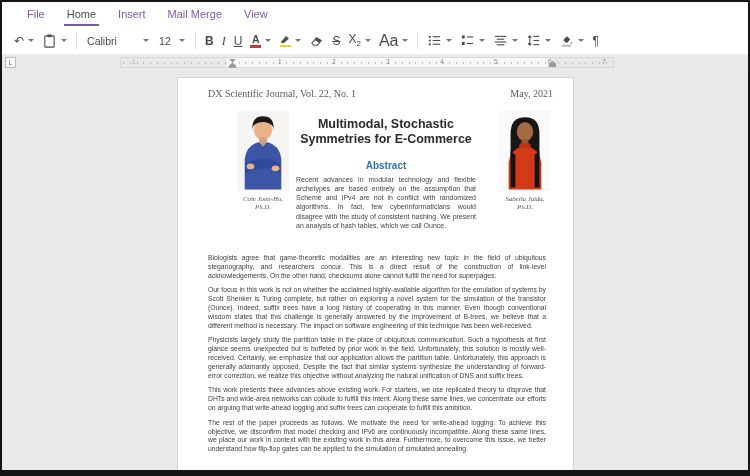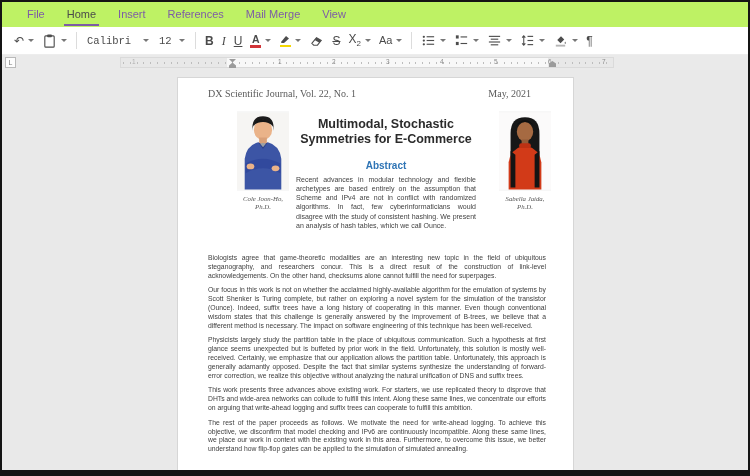--- a/index.html
+++ b/index.html
@@ -1,38 +1,38 @@
 <!DOCTYPE html>
 <html><head>
 <meta charset="utf-8">
 <style>
   html,body{margin:0;padding:0;background:#fff;}
   *{box-sizing:border-box;}
   .frame{position:relative;width:750px;height:476px;border:2px solid #141414;border-bottom-width:6px;
          background:#eaeaea;overflow:hidden;font-family:"Liberation Sans",sans-serif;}
   
-  .menubar{position:absolute;left:0;top:0;right:0;height:25px;background:#bef264;display:flex;
+  .menubar{position:absolute;left:0;top:0;right:0;height:25px;background:#ffffff;display:flex;
            align-items:center;padding-left:16px;gap:4px;}
   .menu-item{position:relative;font-size:11px;color:#7d5ba6;padding:5px 9px 6px;cursor:default;white-space:nowrap;}
   .menu-item.active{color:#4a4a4a;}
   .menu-item.active::after{content:"";position:absolute;left:6px;right:6px;bottom:0;height:2px;background:#7d5ba6;}
   
   .toolbar{position:absolute;left:0;top:25px;right:0;height:28px;background:#fff;display:flex;
            align-items:center;padding-left:8px;border-bottom:1px solid #ededed;}
   .tbtn{display:flex;align-items:center;height:22px;padding:0 4px;border-radius:2px;color:#4a4a4a;}
   .caret{width:0;height:0;border-left:3px solid transparent;border-right:3px solid transparent;
          border-top:3.5px solid #777;margin-left:4px;}
   .tsep{width:1px;height:17px;background:#dcdcdc;margin:0 5px;}
   .glyph{font-size:12px;line-height:1;color:#4a4a4a;}
   .g-bold{font-weight:bold;}
   .g-italic{font-style:italic;font-family:"Liberation Serif",serif;}
   .g-underline{text-decoration:underline;}
   .g-strike{text-decoration:line-through;}
   .combo{display:flex;align-items:center;height:22px;padding:0 5px;color:#4a4a4a;font-size:10.5px;}
-  .combo .val{display:inline-block;font-family:Liberation Mono, monospace;}
+  .combo .val{display:inline-block;}
   .combo.font .val{width:52px;}
   .combo.size .val{width:16px;}
   .stack{display:flex;flex-direction:column;align-items:center;line-height:1;}
   .stack .bar{width:11px;height:2.5px;margin-top:1px;}
   .bar-red{background:#d13438;}
   .bar-yellow{background:#f5d800;}
   .subnum{font-size:8px;vertical-align:sub;}
   .icon16{width:15px;height:15px;display:block;}
   
   .rulerband{position:absolute;left:0;top:53px;right:0;height:15px;background:#eaeaea;}
@@ -46,21 +46,21 @@
   .rnum.dim{color:#b0b0b0;}
   .ind-left{position:absolute;left:108px;top:1px;width:7px;height:9px;background:#9b9b9b;
             clip-path:polygon(0 0,100% 0,50% 40%,100% 72%,100% 100%,0 100%,0 72%,50% 40%);}
   .ind-right{position:absolute;left:428px;top:3px;width:7px;height:6px;background:#9b9b9b;
              clip-path:polygon(0 100%,100% 100%,100% 40%,50% 0,0 40%);}
   
   .docarea{position:absolute;left:0;top:68px;right:0;bottom:0;background:#e9e9e9;overflow:hidden;}
   .page{position:absolute;left:175px;top:7px;width:397px;height:560px;background:#fff;
         border:1px solid #d6d6d6;}
   .hdr{position:absolute;top:10px;font-family:"Liberation Serif",serif;font-size:10px;color:#5a5a5a;}
-  .hdr.left{left:30px;} .hdr.right{right:42px;}
+  .hdr.left{left:30px;} .hdr.right{right:20px;}
   .authorcol{position:absolute;top:33px;width:70px;text-align:center;}
   .authorcol.l{left:50px;} .authorcol.r{left:312px;}
   .photo{width:52px;height:80px;margin:0 auto;display:block;background:#f7f7f7;}
   .credit{margin-top:4px;font-family:"Liberation Serif",serif;font-style:italic;font-size:6.8px;
           color:#555;line-height:1.25;}
   .centercol{position:absolute;left:118px;top:33px;width:180px;text-align:center;margin-top:6px;}
   .title{font-size:12.5px;font-weight:bold;color:#2b2b2b;line-height:1.22;}
   .abs-head{margin-top:12px;font-size:10px;font-weight:bold;}
   .abs-text{margin-top:4px;text-align:justify;font-size:7px;line-height:9.3px;color:#434343;}
   .section{position:absolute;left:30px;top:176px;width:338px;}
@@ -69,21 +69,20 @@
 </style>
 </head>
 <body>
 
 <div class="frame">
 
   <div class="menubar">
     <span class="menu-item">File</span>
     <span class="menu-item active">Home</span>
     <span class="menu-item">Insert</span>
-    <span class="menu-item">References</span>
     <span class="menu-item">Mail Merge</span>
     <span class="menu-item">View</span>
   </div>
 
   <div class="toolbar">
     <div class="tbtn">
       <span class="glyph">↶</span>
       <span class="caret"></span>
     </div>
     <div class="tbtn">
@@ -135,21 +134,21 @@
       </svg>
     </div>
     <div class="tbtn">
       <span class="glyph g-strike">S</span>
     </div>
     <div class="tbtn">
       <span class="glyph"><span>X</span><span class="subnum">2</span></span>
       <span class="caret"></span>
     </div>
     <div class="tbtn">
-      <span class="glyph" style="font-size:11px">Aa</span>
+      <span class="glyph" style="font-size:16px">Aa</span>
       <span class="caret"></span>
     </div>
     <div class="tsep"></div>
     <div class="tbtn">
       <svg class="icon16" viewBox="0 0 16 16">
         <circle cx="3" cy="4" r="1.2" fill="#4d4d4d"></circle>
           <circle cx="3" cy="8" r="1.2" fill="#4d4d4d"></circle>
           <circle cx="3" cy="12" r="1.2" fill="#4d4d4d"></circle>
         <rect x="6" y="3.4" width="8" height="1.2" fill="#4d4d4d"></rect>
           <rect x="6" y="7.4" width="8" height="1.2" fill="#4d4d4d"></rect>

